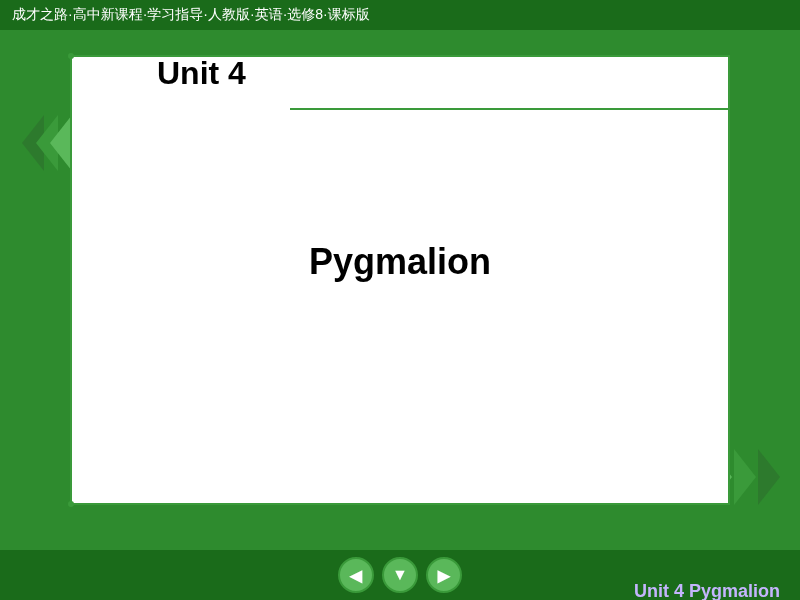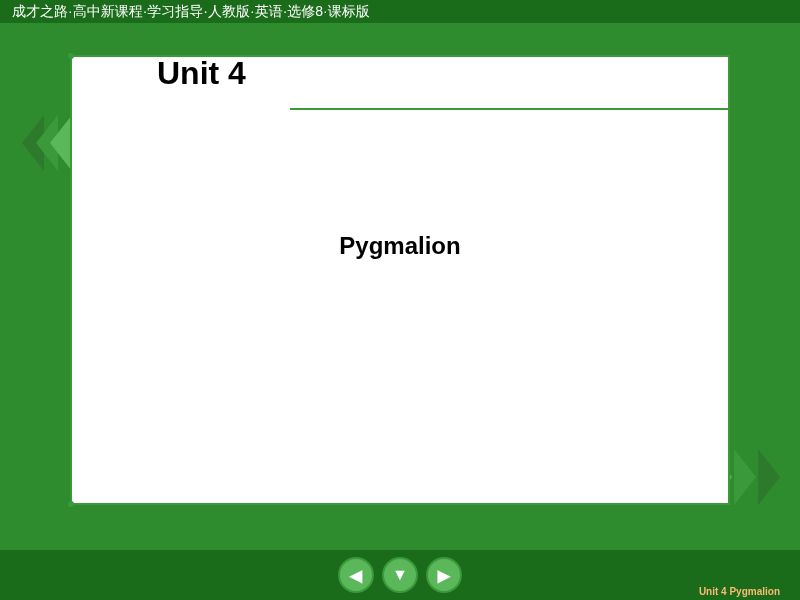--- a/index.html
+++ b/index.html
@@ -12,21 +12,21 @@
       font-family: Arial, sans-serif;
       position: relative;
     }
 
     
     #header {
       background: #1a6b1a;
       color: #fff;
       font-size: 14px;
       padding: 6px 12px;
-      height: 23px;
+      height: 30px;
       display: flex;
       align-items: center;
     }
 
     
     .left-chevrons {
       position: absolute;
       top: 115px;
       left: 30px;
       display: flex;
@@ -97,25 +97,25 @@
       left: 290px;
       right: 72px;
       height: 2px;
       background: #3a9a3a;
       z-index: 10;
     }
 
     
     #pygmalion-title {
       position: absolute;
-      top: 232px;
+      top: 241px;
       left: 0;
       right: 0;
       text-align: center;
-      font-size: 24px;
+      font-size: 36px;
       font-weight: bold;
       color: #000;
     }
 
     
     #bottom-bar {
       position: absolute;
       bottom: 0;
       left: 0;
       right: 0;
@@ -147,22 +147,22 @@
       justify-content: center;
       cursor: pointer;
       color: #fff;
       font-size: 16px;
       font-weight: bold;
     }
 
     #bottom-label {
       position: absolute;
       right: 20px;
-      color: #fdba74;
-      font-size: 10px;
+      color: #c4b5fd;
+      font-size: 18px;
       font-weight: bold;
       margin-top: 32px;
     }
 
     
     .corner-dot-tl {
       position: absolute;
       top: 53px;
       left: 68px;
       width: 6px;

